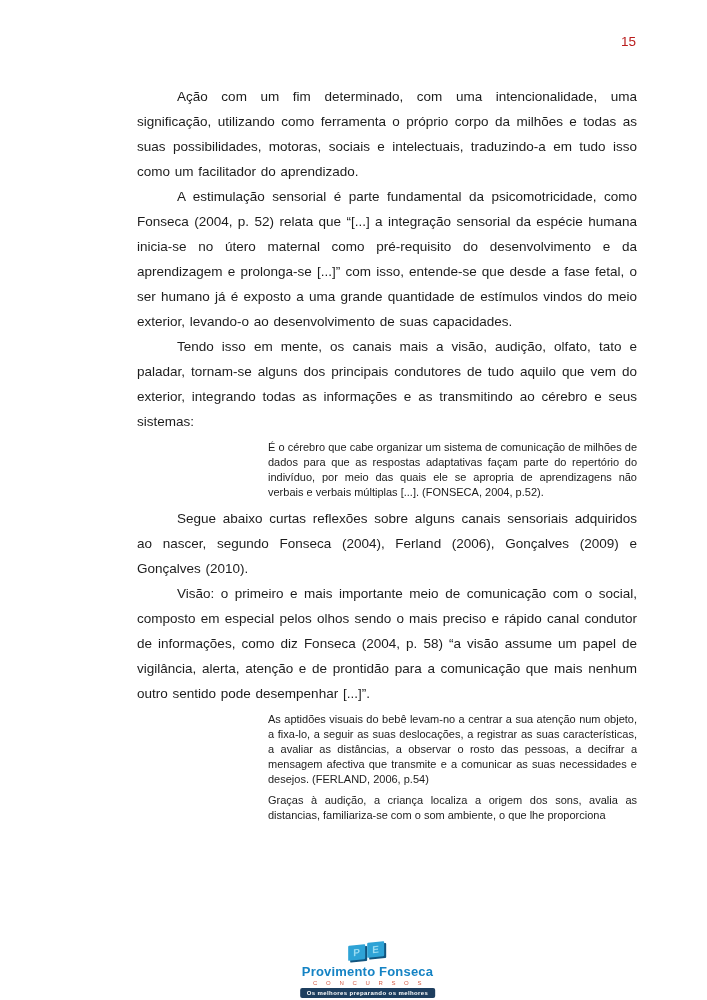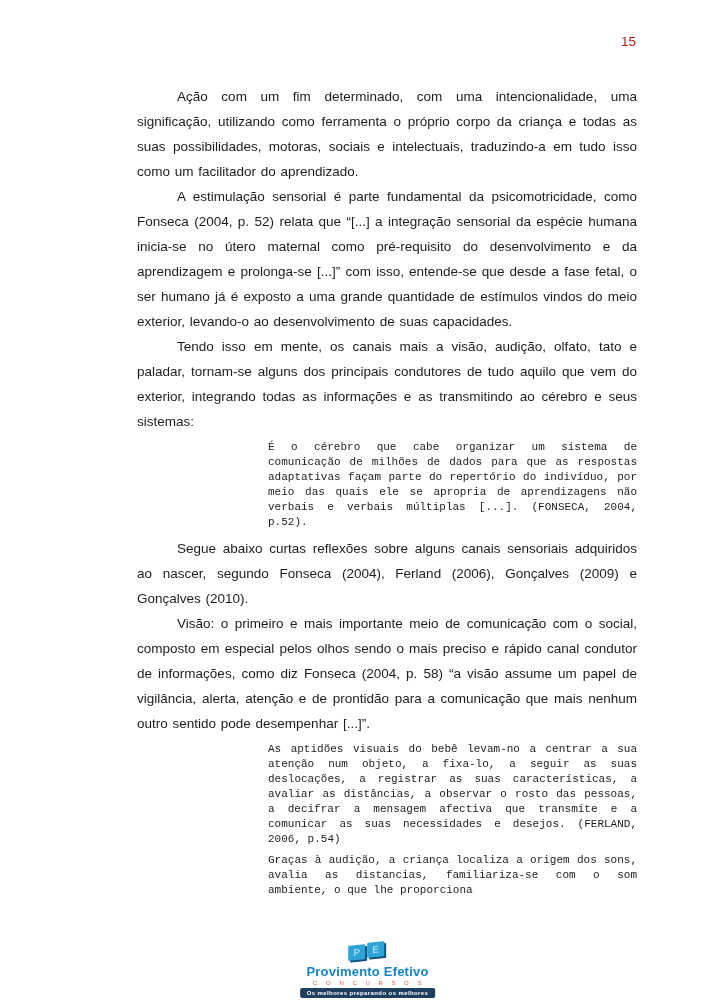--- a/index.html
+++ b/index.html
@@ -40,21 +40,20 @@
     color: #1c1c1c;
     word-spacing: 1px;
   }
   .quote {
     margin: 6px 0 6px 131px;
     width: 369px;
     font-size: 11px;
     line-height: 15px;
     text-align: justify;
     color: #1c1c1c;
-    font-family: Liberation Mono, monospace;
   }
   
   .footer-logo {
     position: absolute;
     left: 50%;
     bottom: 2px;
     transform: translateX(calc(-50% + 14px));
     display: flex;
     flex-direction: column;
     align-items: center;
@@ -108,21 +107,21 @@
 </style>
 </head>
 <body>
 
 <div class="page">
 
   <div class="page-number">15</div>
 
   <main class="content">
 
-    <p class="para">Ação com um fim determinado, com uma intencionalidade, uma significação, utilizando como ferramenta o próprio corpo da criança e todas as suas possibilidades, motoras, sociais e intelectuais, traduzindo-a em tudo isso como um facilitador do aprendizado.</p>
+    <p class="para">Ação com um fim determinado, com uma intencionalidade, uma significação, utilizando como ferramenta o próprio corpo da milhões e todas as suas possibilidades, motoras, sociais e intelectuais, traduzindo-a em tudo isso como um facilitador do aprendizado.</p>
 
     <p class="para">A estimulação sensorial é parte fundamental da psicomotricidade, como Fonseca (2004, p. 52) relata que “[...] a integração sensorial da espécie humana inicia-se no útero maternal como pré-requisito do desenvolvimento e da aprendizagem e prolonga-se [...]” com isso, entende-se que desde a fase fetal, o ser humano já é exposto a uma grande quantidade de estímulos vindos do meio exterior, levando-o ao desenvolvimento de suas capacidades.</p>
 
     <p class="para">Tendo isso em mente, os canais mais a visão, audição, olfato, tato e paladar, tornam-se alguns dos principais condutores de tudo aquilo que vem do exterior, integrando todas as informações e as transmitindo ao cérebro e seus sistemas:</p>
 
     <blockquote class="quote">É o cérebro que cabe organizar um sistema de comunicação de milhões de dados para que as respostas adaptativas façam parte do repertório do indivíduo, por meio das quais ele se apropria de aprendizagens não verbais e verbais múltiplas [...]. (FONSECA, 2004, p.52).</blockquote>
 
     <p class="para">Segue abaixo curtas reflexões sobre alguns canais sensoriais adquiridos ao nascer, segundo Fonseca (2004), Ferland (2006), Gonçalves (2009) e Gonçalves (2010).</p>
 
     <p class="para">Visão: o primeiro e mais importante meio de comunicação com o social, composto em especial pelos olhos sendo o mais preciso e rápido canal condutor de informações, como diz Fonseca (2004, p. 58) “a visão assume um papel de vigilância, alerta, atenção e de prontidão para a comunicação que mais nenhum outro sentido pode desempenhar [...]”.</p>
@@ -132,18 +131,18 @@
 
     <blockquote class="quote">Graças à audição, a criança localiza a origem dos sons, avalia as distancias, familiariza-se com o som ambiente, o que lhe proporciona</blockquote>
 
   </main>
 
   <footer class="footer-logo">
     <div class="cubes">
       <span class="cube cube-left">P</span>
       <span class="cube cube-right">E</span>
     </div>
-    <div class="brand-name">Provimento Efetivo</div>
+    <div class="brand-name">Provimento Fonseca</div>
     <div class="brand-subtitle">C O N C U R S O S</div>
     <div class="tagline-bar">Os melhores preparando os melhores</div>
   </footer>
 
 </div>
 
 </body></html>

